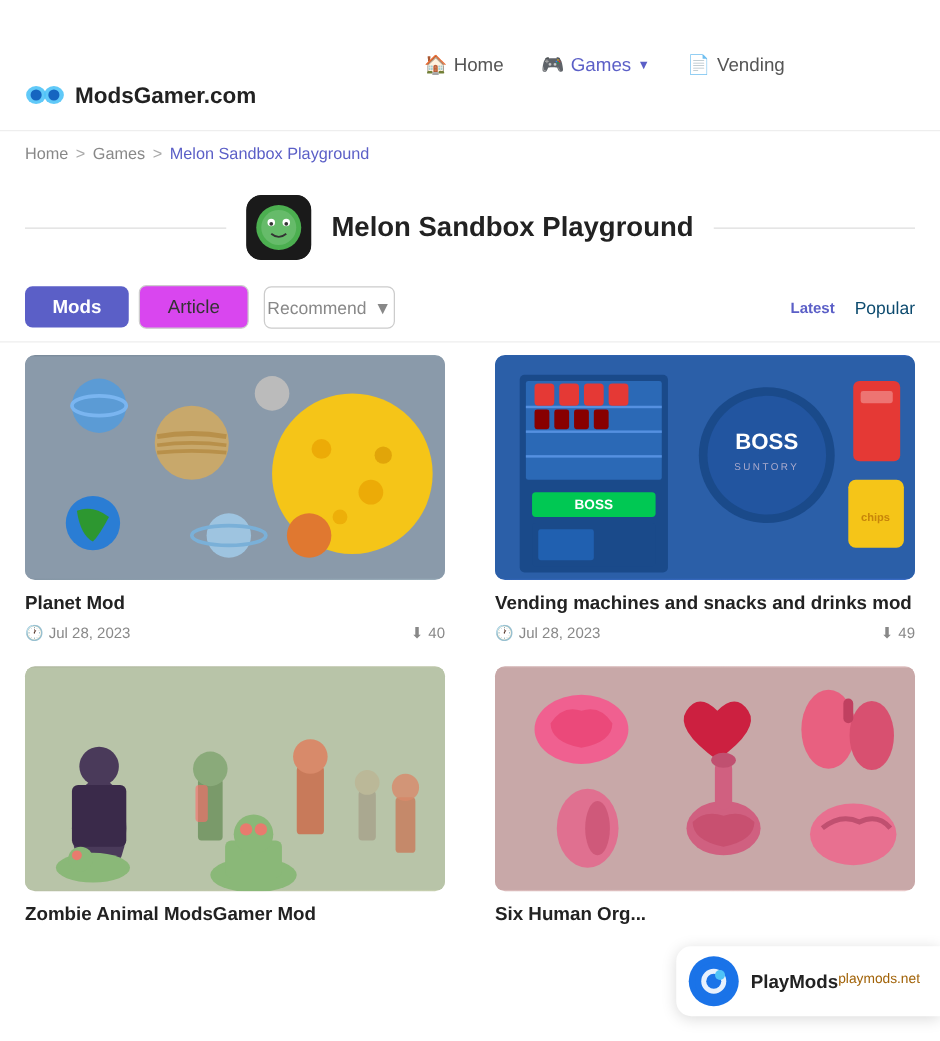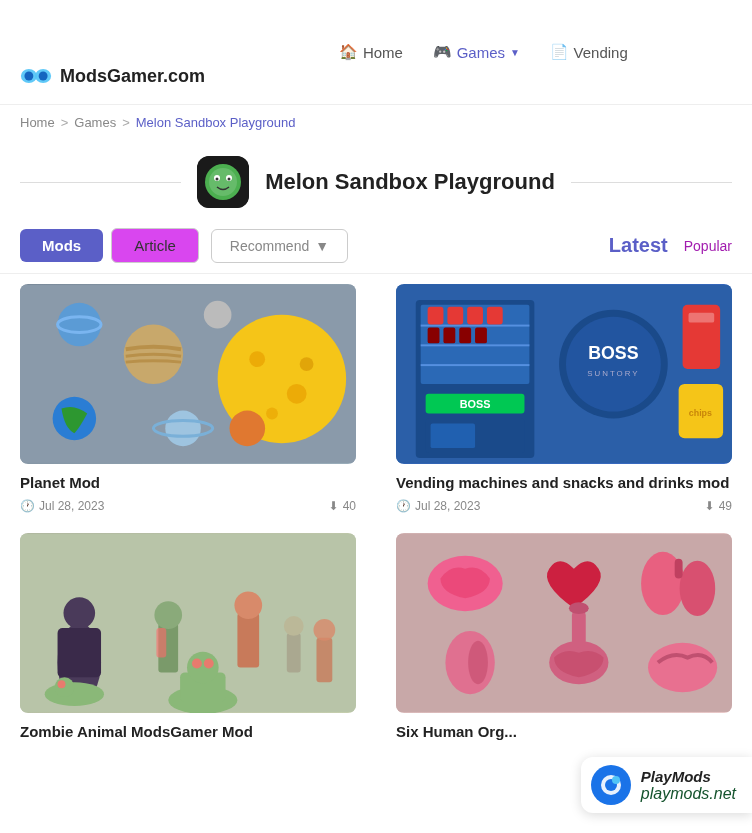--- a/index.html
+++ b/index.html
@@ -116,44 +116,44 @@
       border: 1px solid #ccc;
       padding: 8px 22px;
       border-radius: 6px;
       font-size: 15px;
       cursor: pointer;
     }
     .tab-recommend {
       background: #fff;
       color: #888;
       border: 1px solid #ccc;
-      padding: 8px 18px;
+      padding: 8px 2px;
       border-radius: 6px;
       font-size: 14px;
       cursor: pointer;
       display: flex;
       align-items: center;
       gap: 6px;
       margin-left: 4px;
     }
     .filter-right {
       margin-left: auto;
       display: flex;
       gap: 16px;
       align-items: center;
     }
     .filter-latest {
-      font-size: 20px;
+      font-size: 12px;
       color: #5b5fc7;
       font-weight: bold;
       cursor: pointer;
     }
     .filter-popular {
       font-size: 14px;
-      color: #a21caf;
+      color: #0c4a6e;
       cursor: pointer;
     }
 
     
     .mod-grid {
       display: grid;
       grid-template-columns: 1fr 1fr;
       gap: 0;
       padding: 0;
     }
@@ -238,31 +238,29 @@
       width: 40px;
       height: 40px;
       border-radius: 50%;
       background: #1a73e8;
       display: flex;
       align-items: center;
       justify-content: center;
     }
     .playmods-text {
       display: flex;
-      flex-direction: column;
-      font-style: italic;
     }
     .playmods-name {
       font-size: 15px;
       font-weight: bold;
       color: #222;
     }
     .playmods-url {
-      font-size: 16px;
-      color: #14532d;
+      font-size: 11px;
+      color: #a16207;
     }
 
     
     .chevron { font-size: 10px; }
   </style>
 </head>
 <body>
 
 <div class="header">
   <div class="logo">

